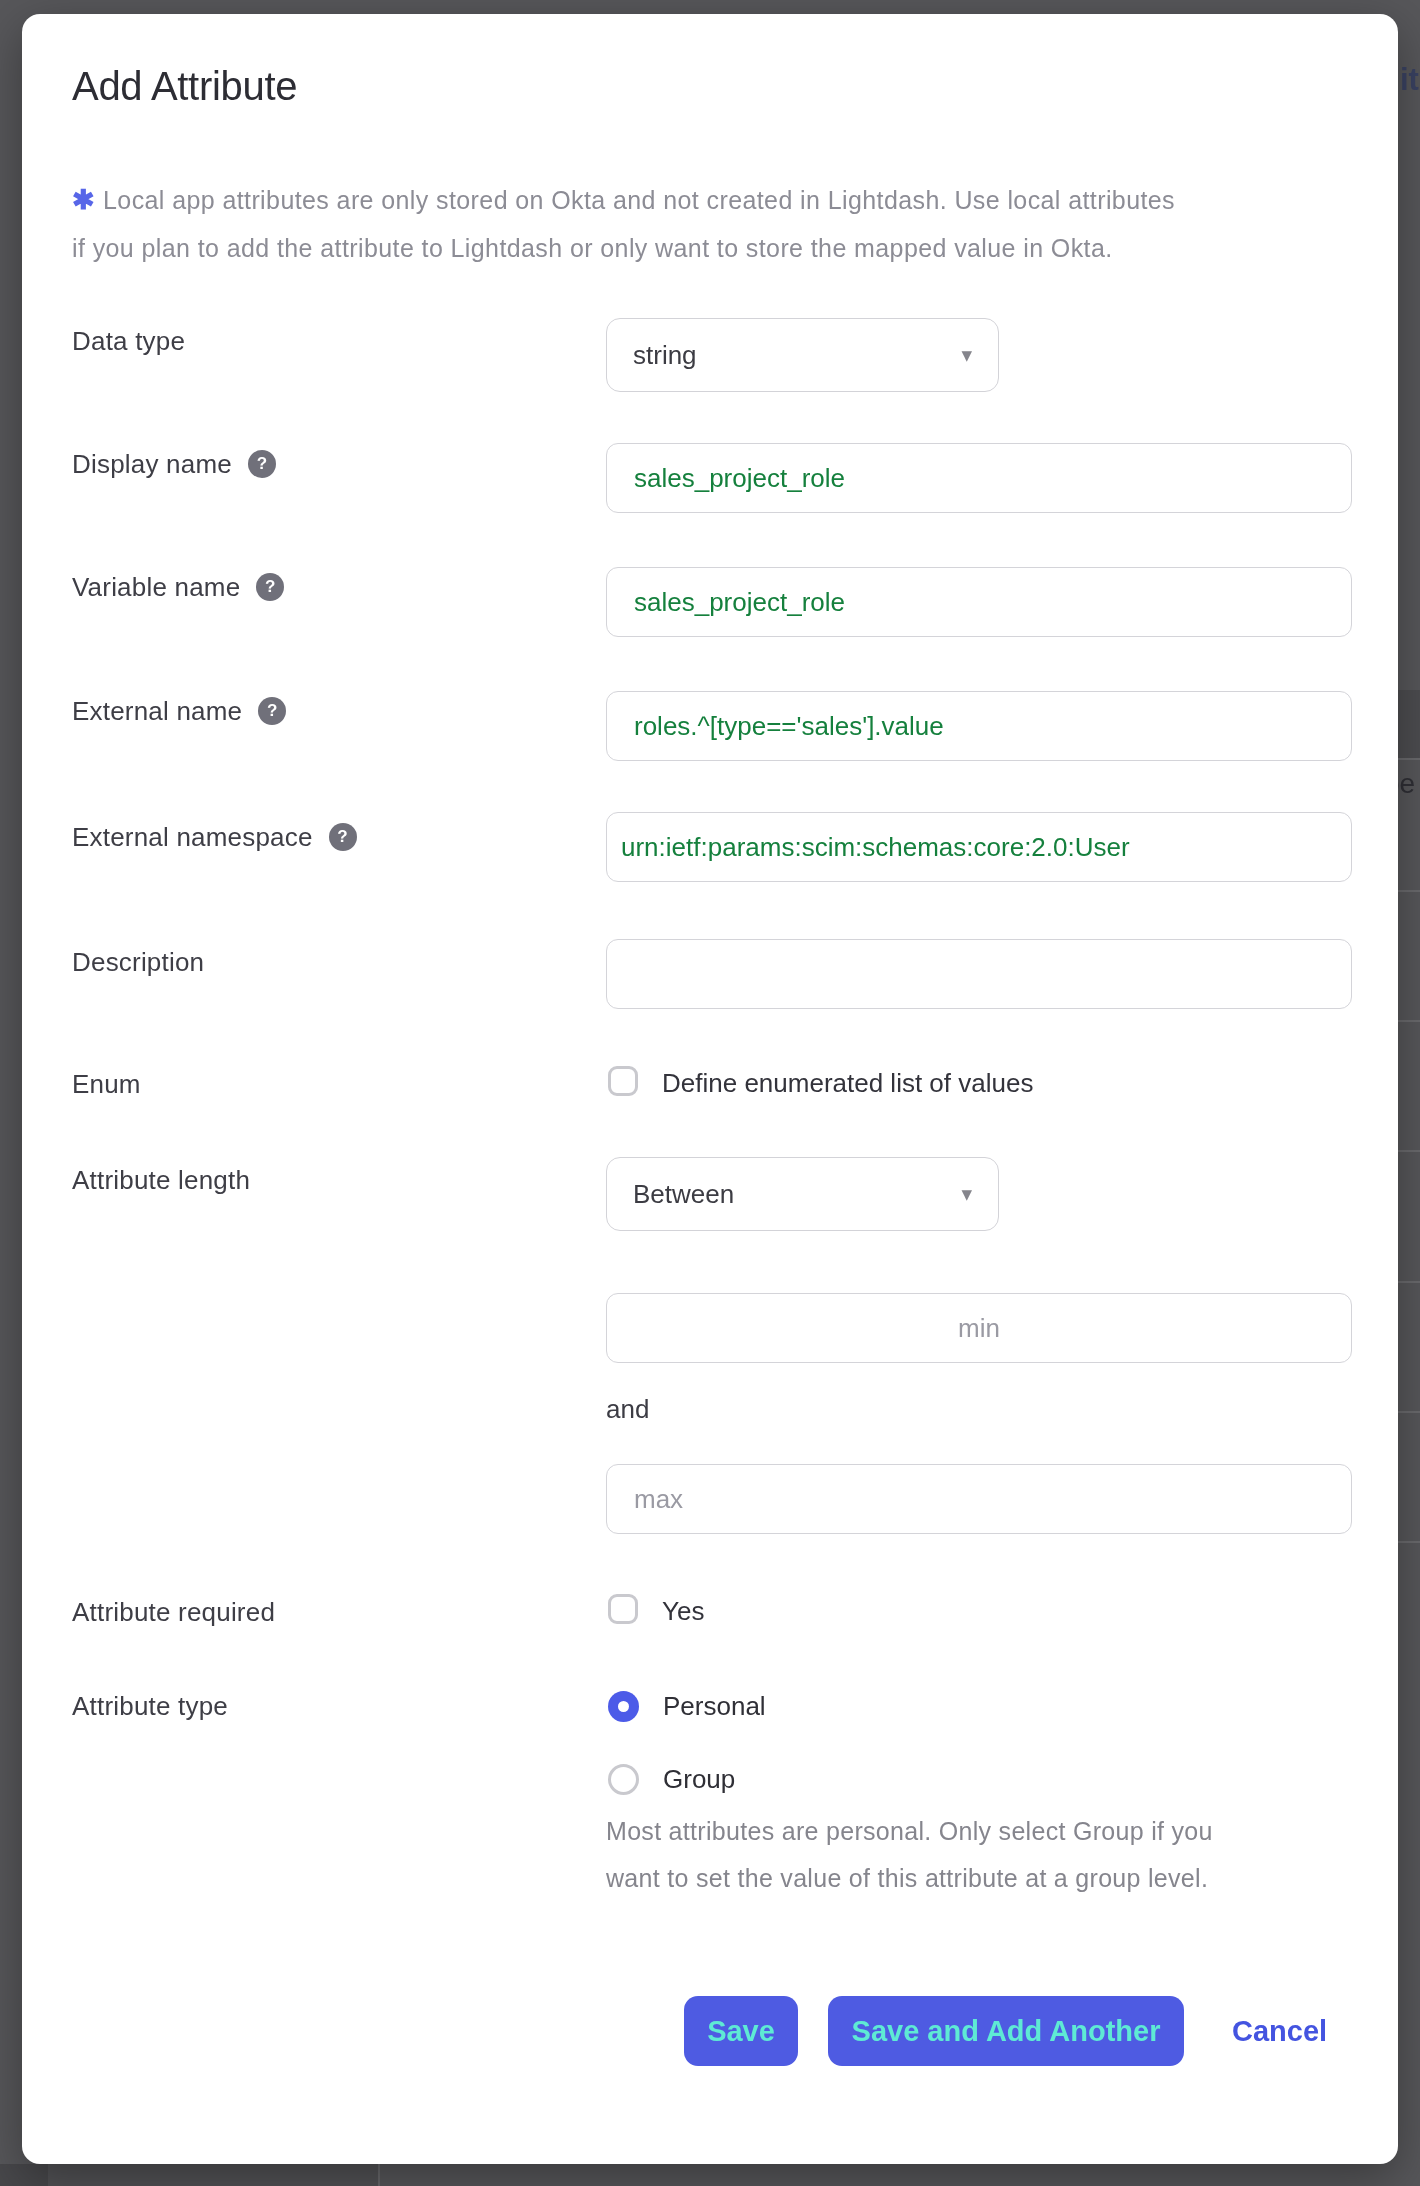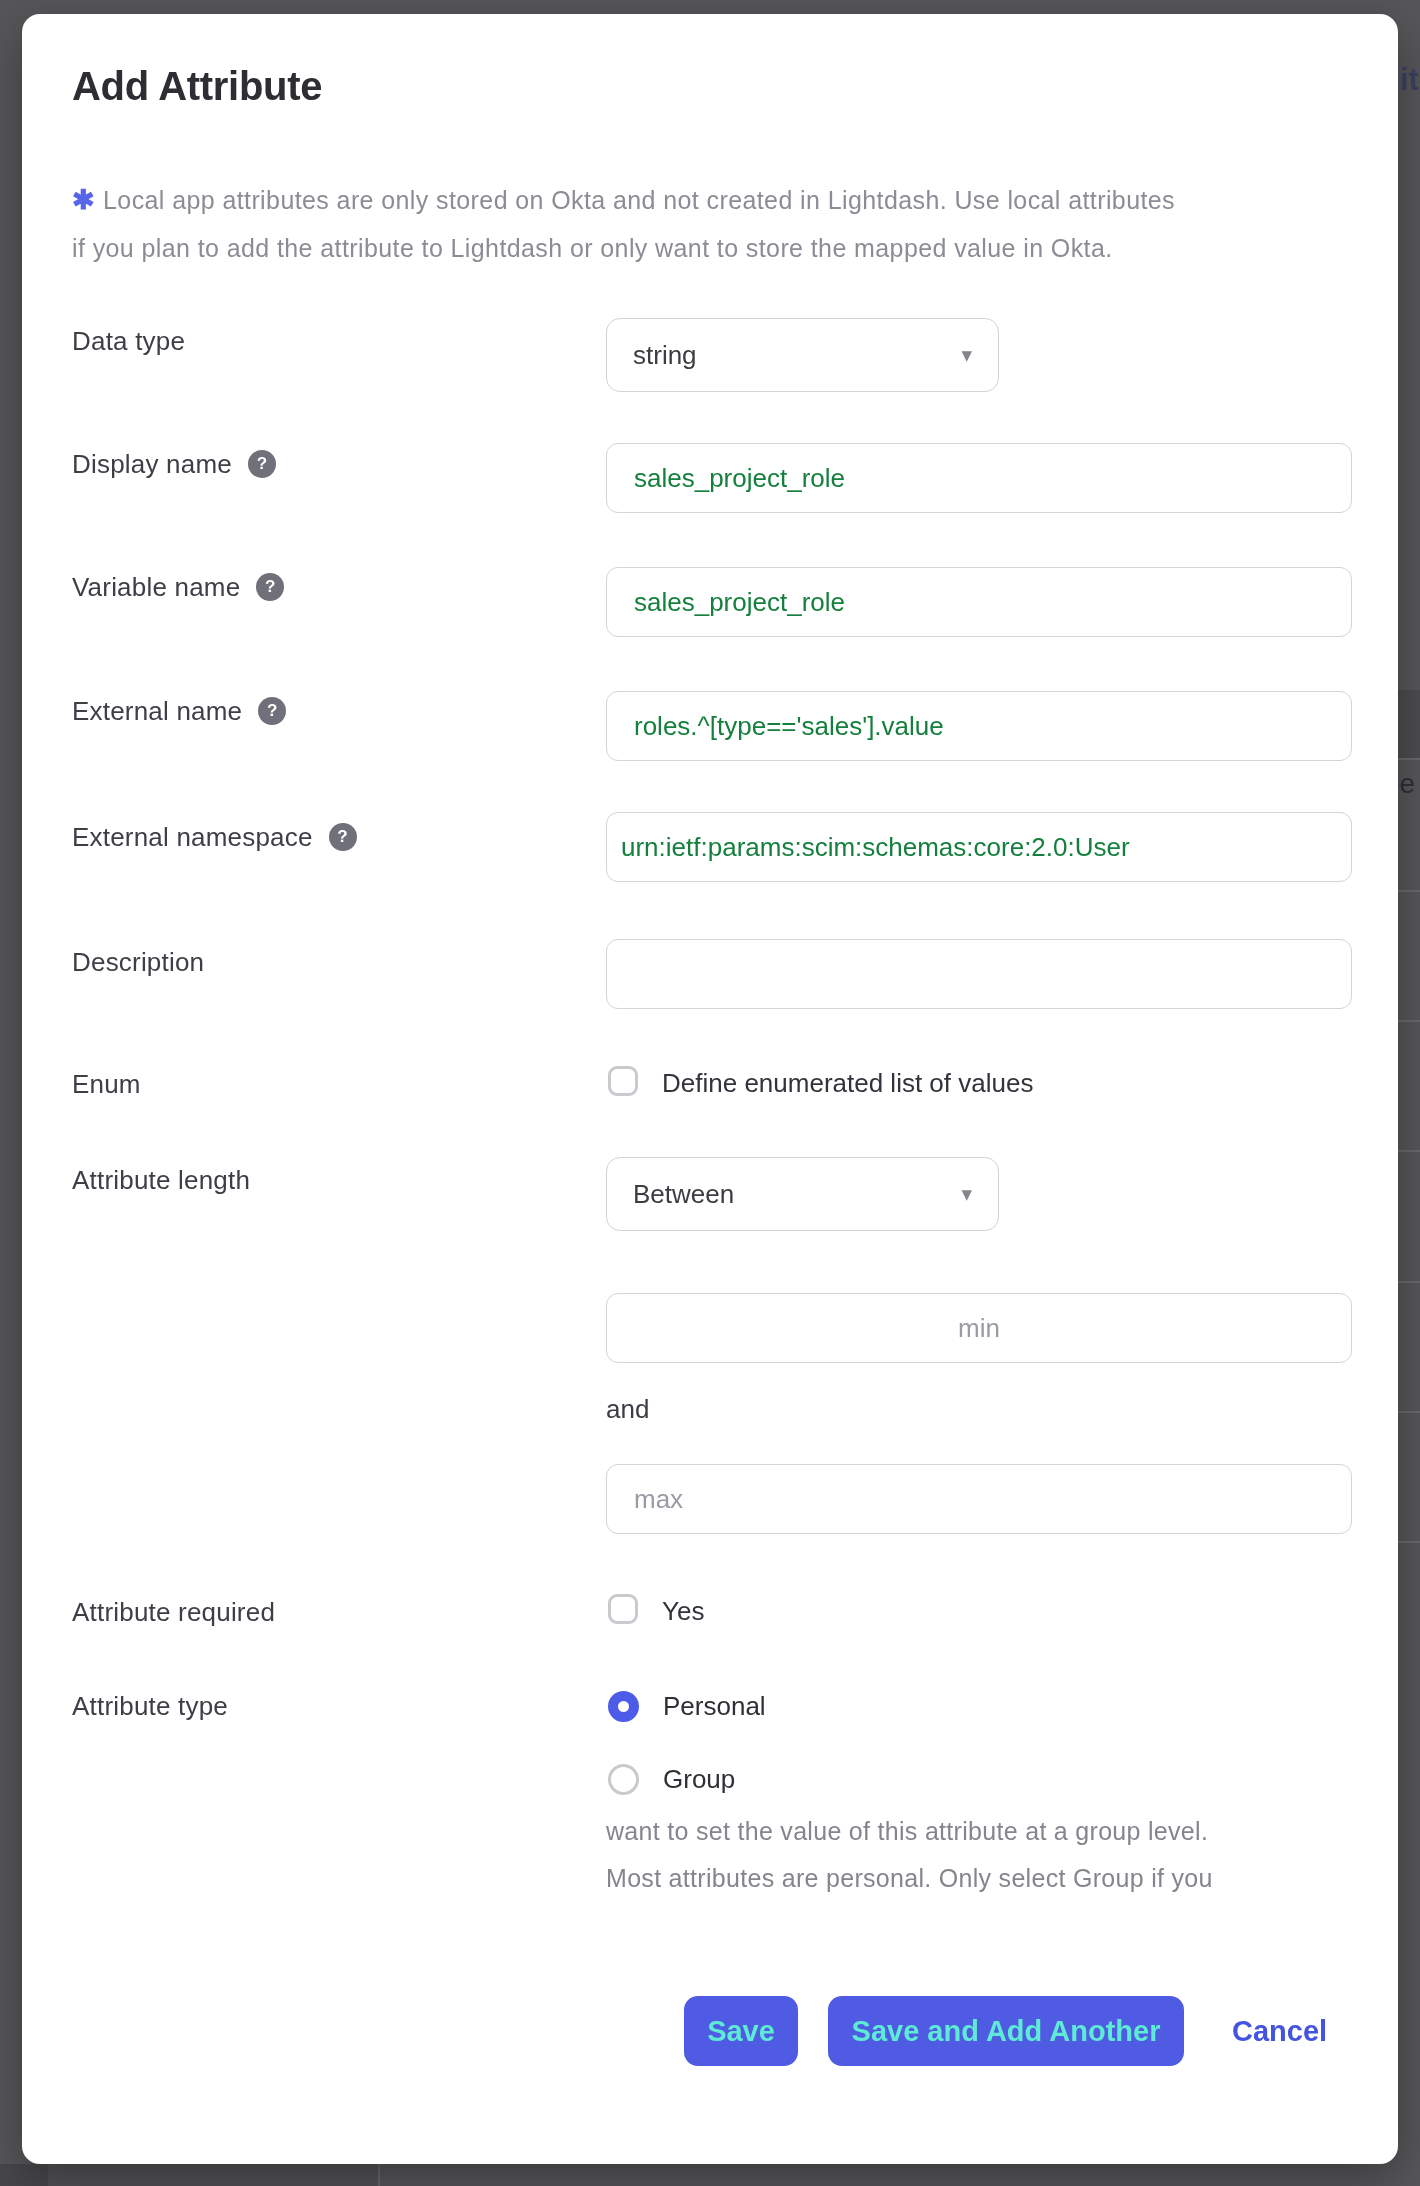--- a/index.html
+++ b/index.html
@@ -21,21 +21,21 @@
   .bottom-dark { position:absolute; left:0; top:0; width:48px; height:22px; background:#48484b; }
   .bottom-mid  { position:absolute; left:48px; top:0; width:330px; height:22px; background:#525255; }
   .bottom-seam { position:absolute; left:378px; top:0; width:2px; height:22px; background:#68686b; }
 
   
   .modal {
     position:absolute; left:22px; top:14px; width:1376px; height:2150px;
     background:#ffffff; border-radius:18px;
     box-shadow:0 14px 48px rgba(0,0,0,.35);
   }
-  .title { position:absolute; left:50px; top:50px; font-size:40px; font-weight:700; color:#2d2d34; letter-spacing:-0.3px; }
+  .title { position:absolute; left:50px; top:50px; font-size:40px; font-weight:400; color:#2d2d34; letter-spacing:-0.3px; }
 
   .note { position:absolute; left:50px; top:162px; width:1300px; font-size:25px; letter-spacing:.4px; color:#8c8c95; }
   .note-line { line-height:48px; white-space:nowrap; }
   .asterisk { color:#5766e8; font-weight:700; font-size:27px; margin-right:8px; }
 
   .field-label {
     position:absolute; left:50px; height:32px;
     display:flex; align-items:center; gap:16px;
     font-size:26px; letter-spacing:.2px; color:#3e3e46; white-space:nowrap;
   }
@@ -184,21 +184,21 @@
   </div>
   <div class="radio-row" style="top:1677px">
     <span class="radio on"></span>
     <span>Personal</span>
   </div>
   <div class="radio-row" style="top:1750px">
     <span class="radio off"></span>
     <span>Group</span>
   </div>
   <div class="type-help" style="top:1794px">
+    <div class="hl">Most attributes are personal. Only select Group if you</div>
     <div class="hl">want to set the value of this attribute at a group level.</div>
-    <div class="hl">Most attributes are personal. Only select Group if you</div>
   </div>
 
   <button class="btn btn-save">Save</button>
   <button class="btn btn-save-add">Save and Add Another</button>
   <span class="cancel-link">Cancel</span>
 
 </div>
 
 </body></html>

